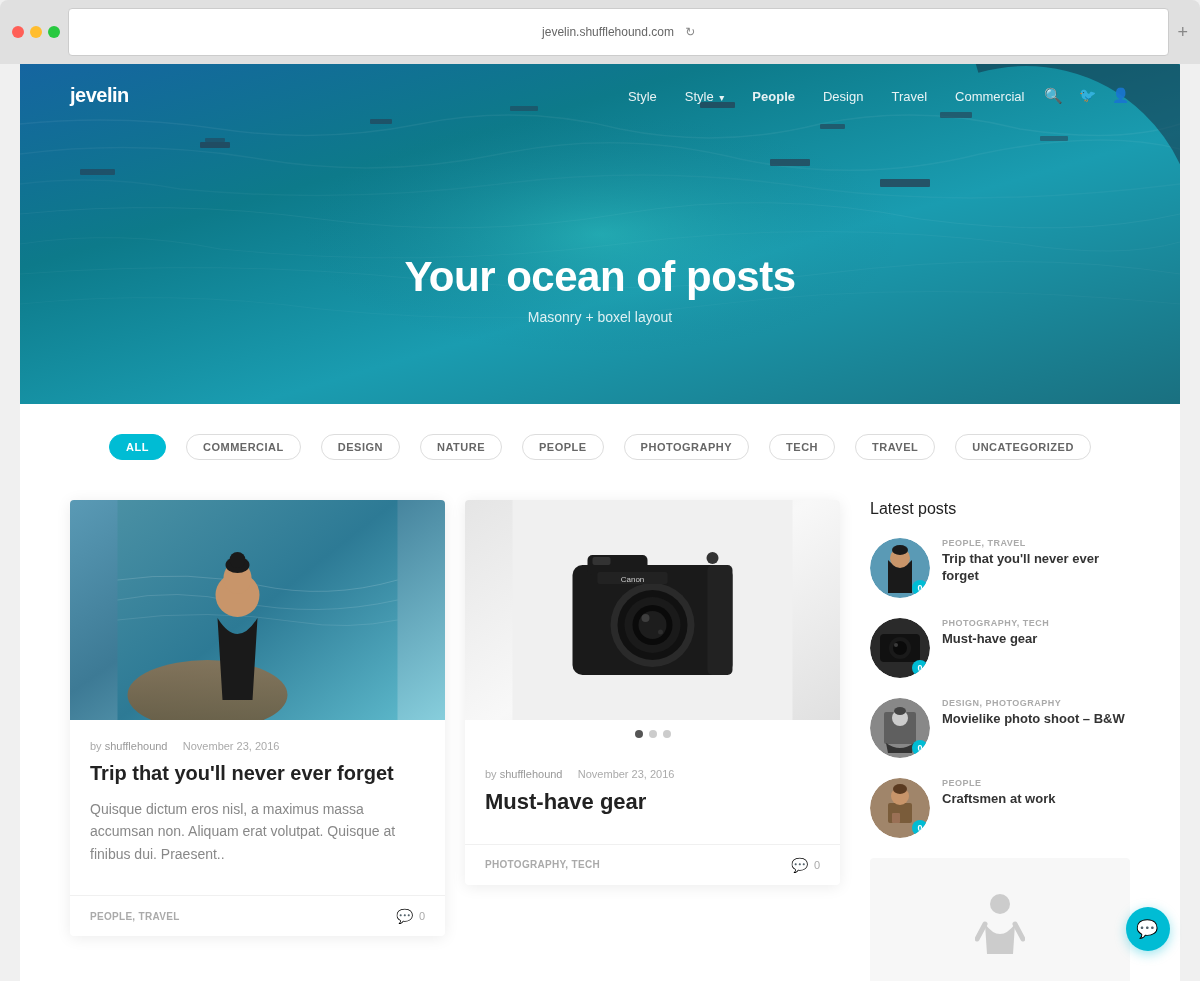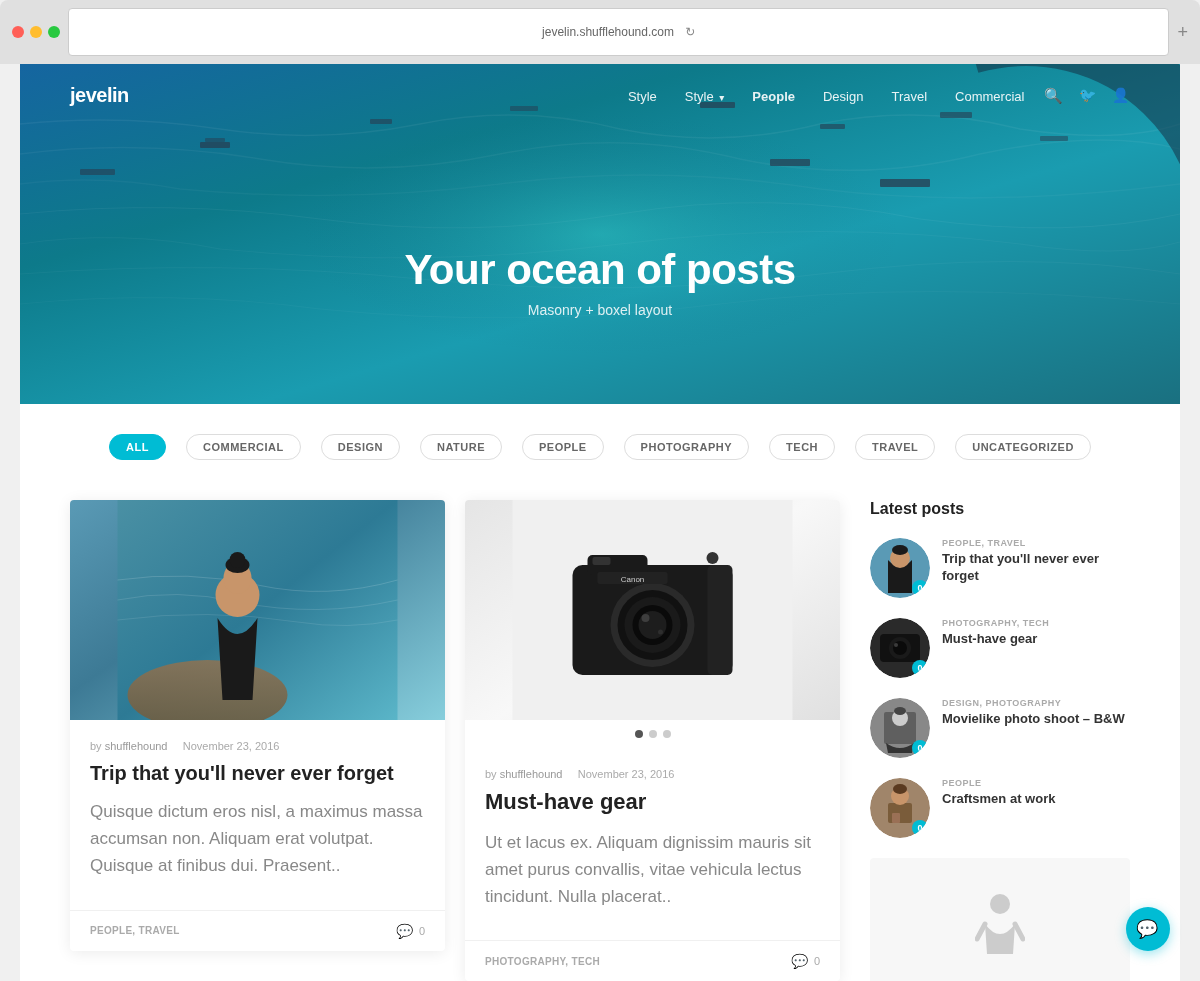--- a/index.html
+++ b/index.html
@@ -62,21 +62,21 @@
       gap: 16px;
       margin-left: 20px;
       color: white;
       font-size: 16px;
     }
     .nav-icon { cursor: pointer; opacity: 0.9; }
 
     
     .hero-content {
       position: absolute;
-      bottom: 86px;
+      bottom: 79px;
       left: 0;
       right: 0;
       text-align: center;
       color: white;
     }
     .hero-title {
       font-size: 42px;
       font-weight: 700;
       margin-bottom: 8px;
       letter-spacing: -0.5px;
@@ -151,21 +151,21 @@
     }
     .post-meta .author { color: #999; }
     .post-title {
       font-size: 20px;
       font-weight: 700;
       color: #222;
       line-height: 1.3;
       margin-bottom: 12px;
     }
     .post-excerpt {
-      font-size: 17px;
+      font-size: 14px;
       color: #888;
       line-height: 1.6;
       margin-bottom: 15px;
     }
     .post-footer {
       display: flex;
       justify-content: space-between;
       align-items: center;
       padding: 12px 20px;
       border-top: 1px solid #f0f0f0;
@@ -201,21 +201,21 @@
     }
     .carousel-dot.active { background: #555; }
 
     
     .sidebar {
       width: 260px;
       flex-shrink: 0;
     }
     .sidebar-title {
       font-size: 16px;
-      font-weight: 700;
+      font-weight: 400;
       color: #222;
       margin-bottom: 20px;
     }
 
     
     .latest-post {
       display: flex;
       gap: 12px;
       margin-bottom: 20px;
       align-items: flex-start;
@@ -502,21 +502,20 @@
           <div class="carousel-dot"></div>
         </div>
         <div class="post-body">
           <div class="post-meta">
             <span>by </span>
             <span class="author">shufflehound</span>
             <span>&nbsp;&nbsp;&nbsp;</span>
             <span>November 23, 2016</span>
           </div>
           <h2 class="post-title" style="font-size:22px;">Must-have gear</h2>
-          <p class="post-excerpt">Ut et lacus ex. Aliquam dignissim mauris sit amet purus convallis, vitae vehicula lectus tincidunt. Nulla placerat..</p>
         </div>
         <div class="post-footer">
           <span class="post-tags">PHOTOGRAPHY, TECH</span>
           <div class="post-comments">
             <span class="comment-icon">💬</span>
             <span>0</span>
           </div>
         </div>
       </div>
 

